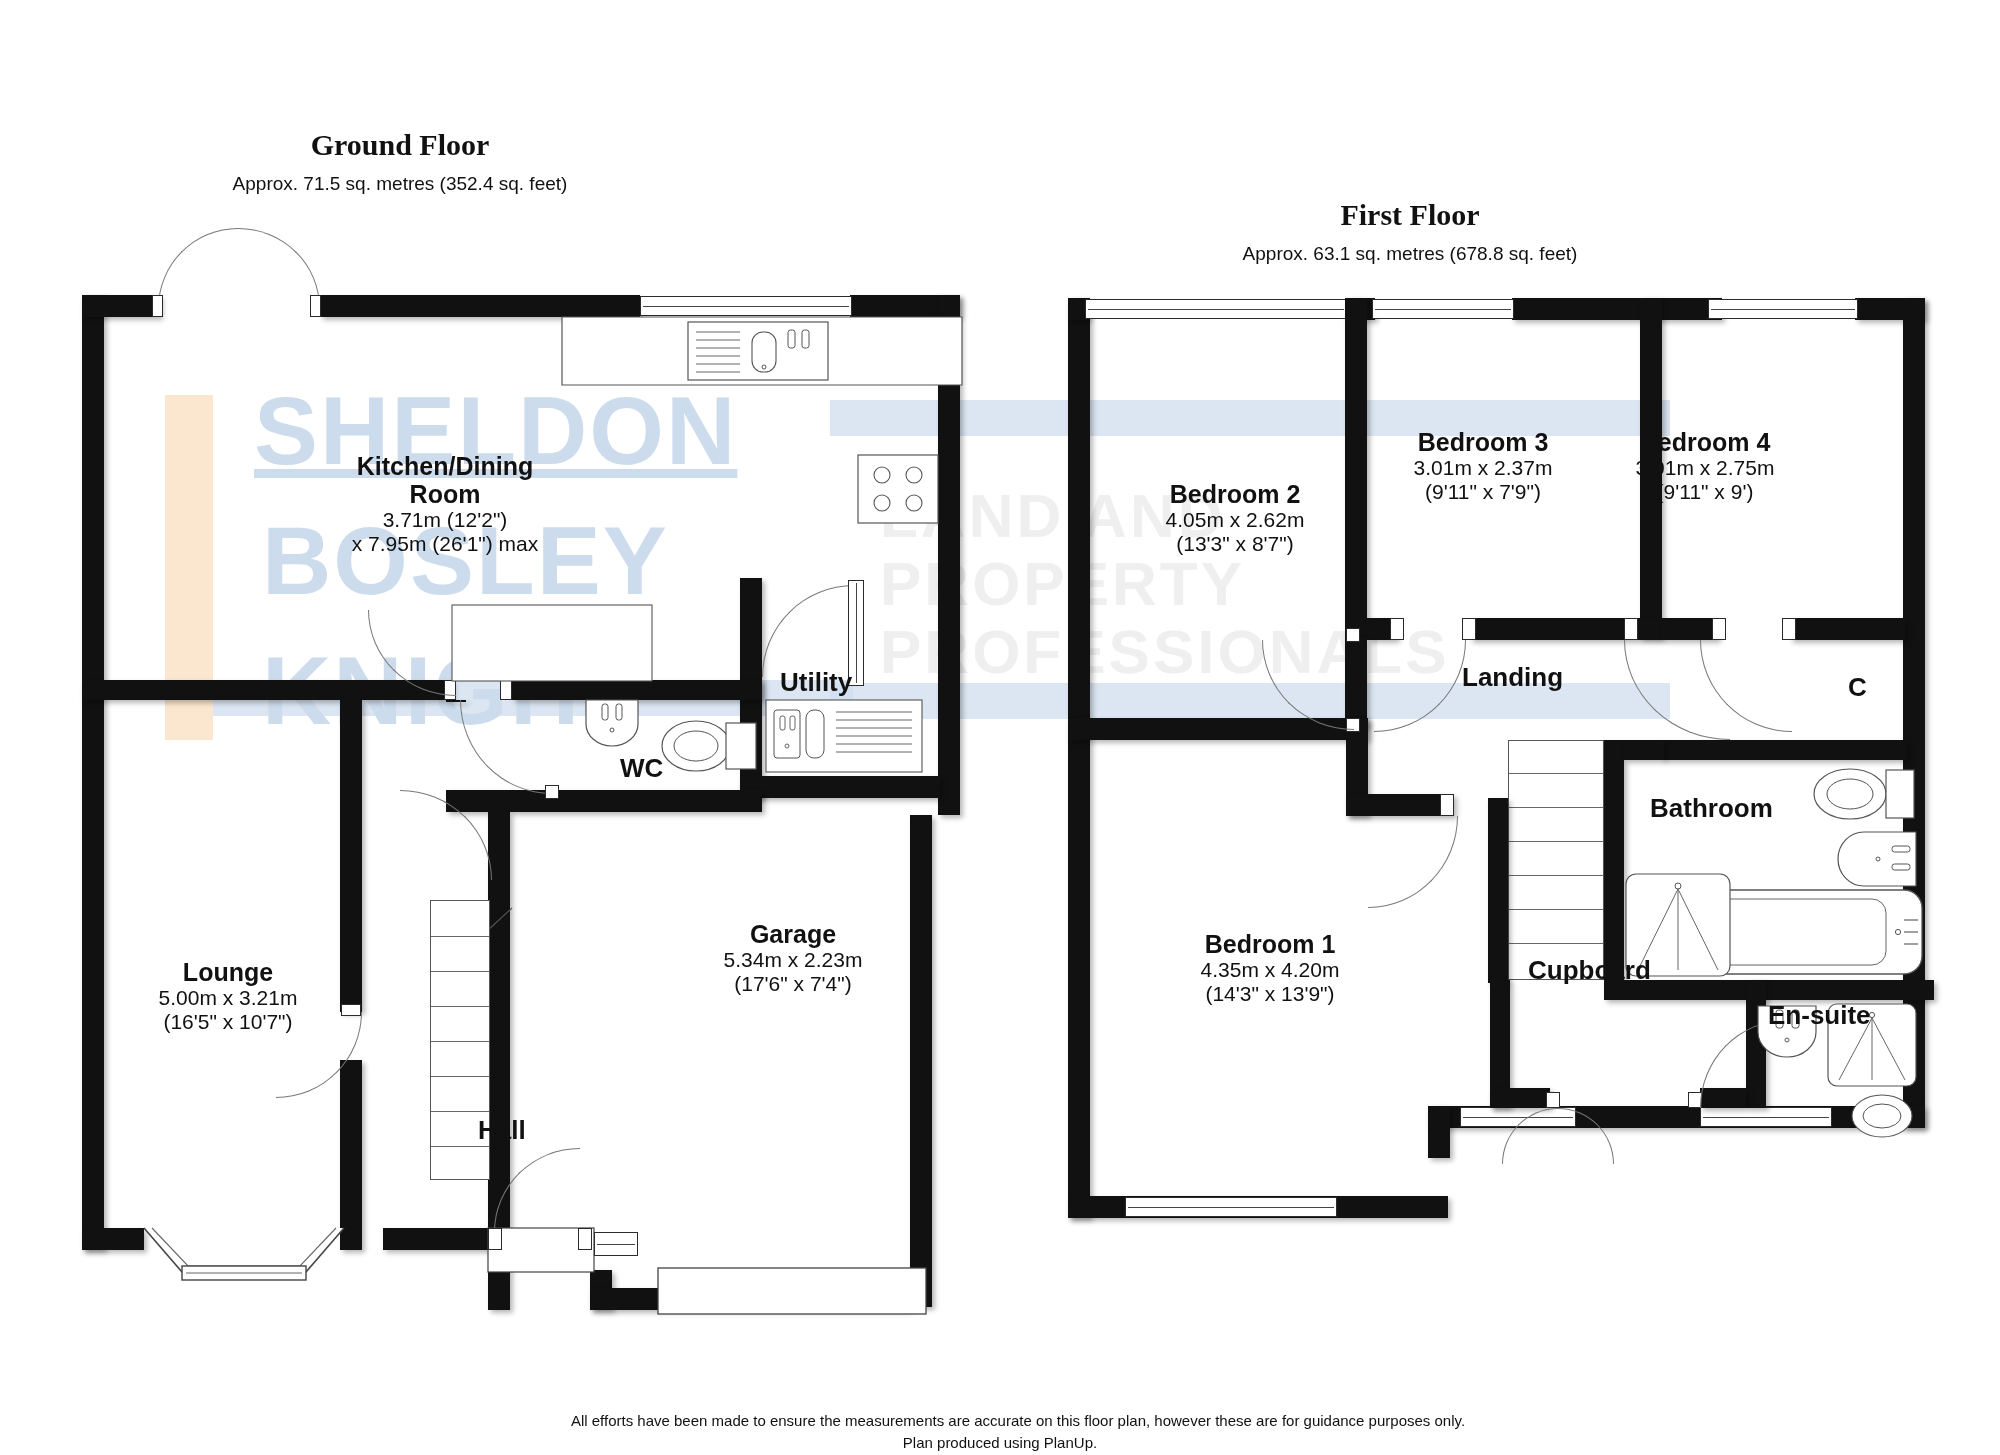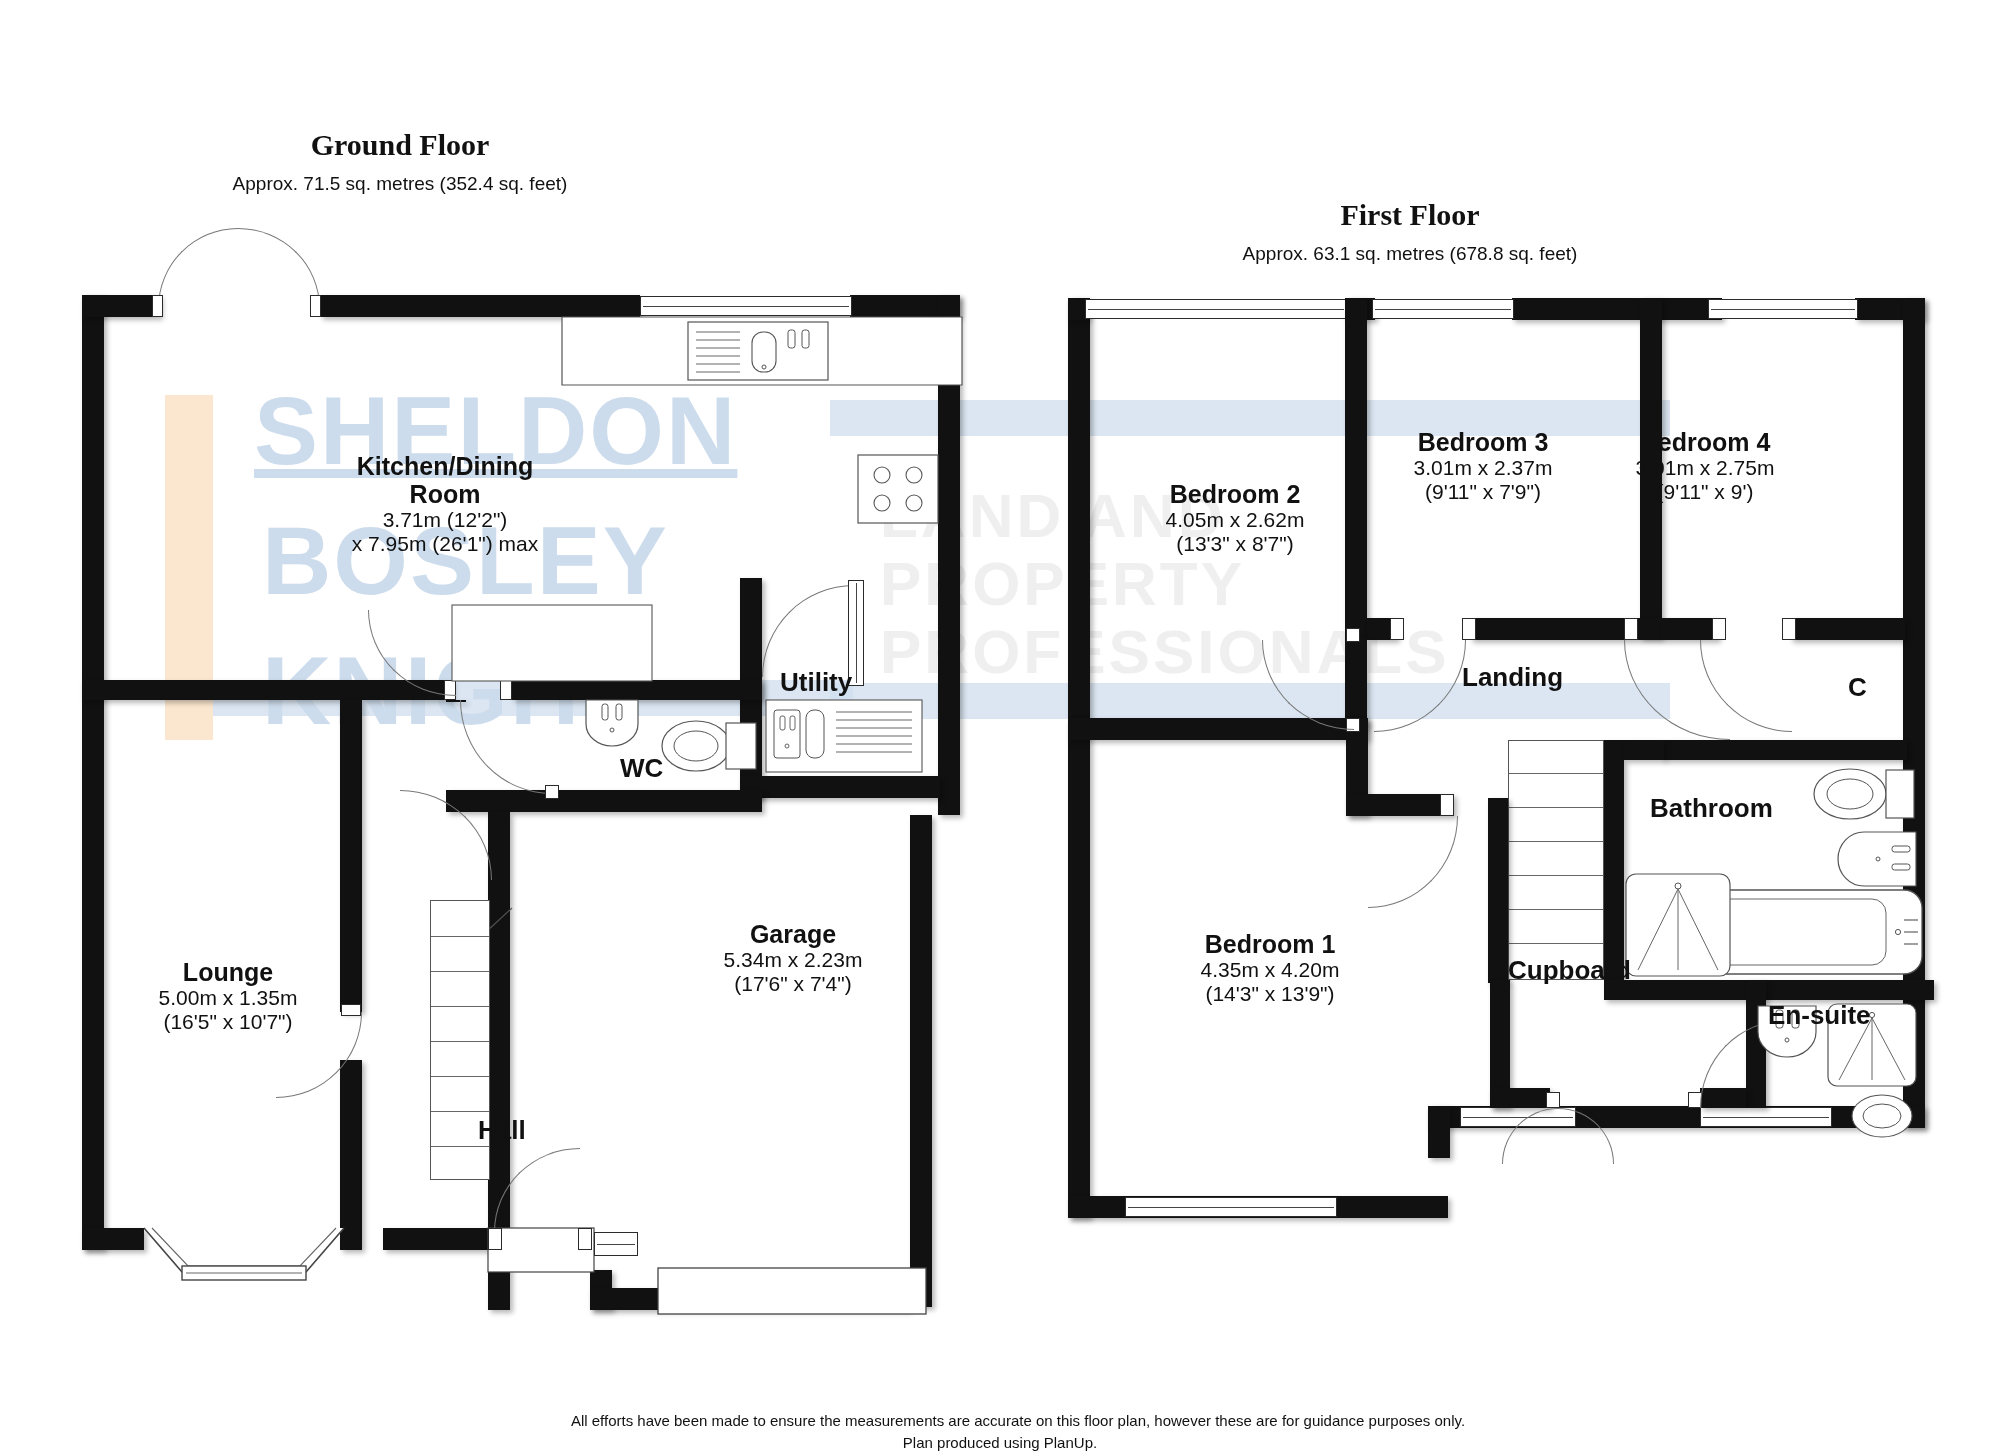--- a/index.html
+++ b/index.html
@@ -345,21 +345,21 @@
 
     <div class="rlabel" style="left:285px; top:452px; width:320px;">
       <span class="nm">Kitchen/Dining</span>
       <span class="nm">Room</span>
       <span class="dim">3.71m (12'2")</span>
       <span class="dim">x 7.95m (26'1") max</span>
     </div>
 
     <div class="rlabel" style="left:68px; top:930px; width:320px;margin-top:28px;">
       <span class="nm">Lounge</span>
-      <span class="dim">5.00m x 1.35m</span>
+      <span class="dim">5.00m x 3.21m</span>
       <span class="dim">(16'5" x 10'7")</span>
     </div>
 
     <div class="rlabel" style="left:648px; top:920px; width:290px;">
       <span class="nm">Garage</span>
       <span class="dim">5.34m x 2.23m</span>
       <span class="dim">(17'6" x 7'4")</span>
     </div>
 
     <div class="clabel" style="left:780px; top:667px; font-size:26px;">Utility</div>
@@ -527,20 +527,20 @@
     </div>
 
     <div class="rlabel" style="left:1130px; top:930px; width:280px;">
       <span class="nm">Bedroom 1</span>
       <span class="dim">4.35m x 4.20m</span>
       <span class="dim">(14'3" x 13'9")</span>
     </div>
 
     <div class="clabel" style="left:1462px; top:662px; font-size:26px;">Landing</div>
     <div class="clabel" style="left:1650px; top:793px; font-size:26px;">Bathroom</div>
-    <div class="clabel" style="left:1508px; top:955px; font-size:26px;">Cupboard</div>
+    <div class="clabel" style="left:1508px; top:955px; font-size:26px;padding-left:20px;">Cupboard</div>
     <div class="clabel" style="left:1768px; top:1000px; font-size:26px;">En-suite</div>
   </div>
 
   <div class="disclaimer" style="left:0; top:1412px;padding-left:36px;">All efforts have been made to ensure the measurements are accurate on this floor plan, however these are for guidance purposes only.</div>
   <div class="disclaimer" style="left:0; top:1434px;">Plan produced using PlanUp.</div>
 
 </div>
 
 </body></html>

